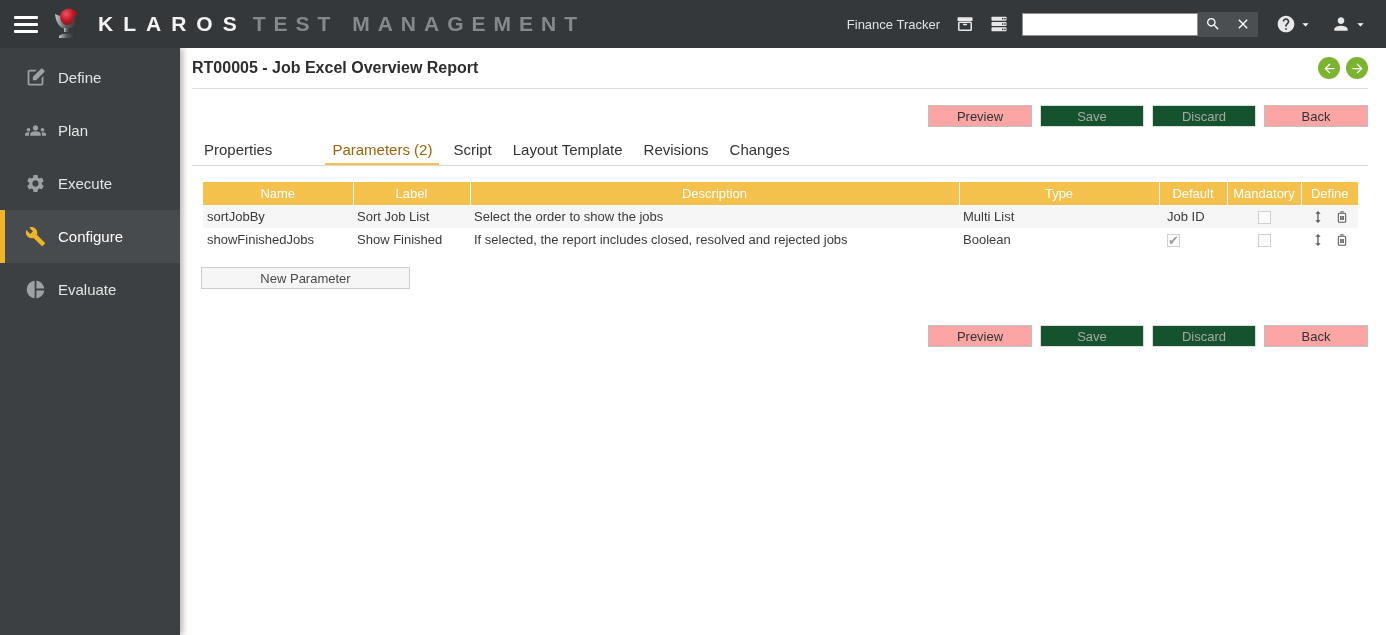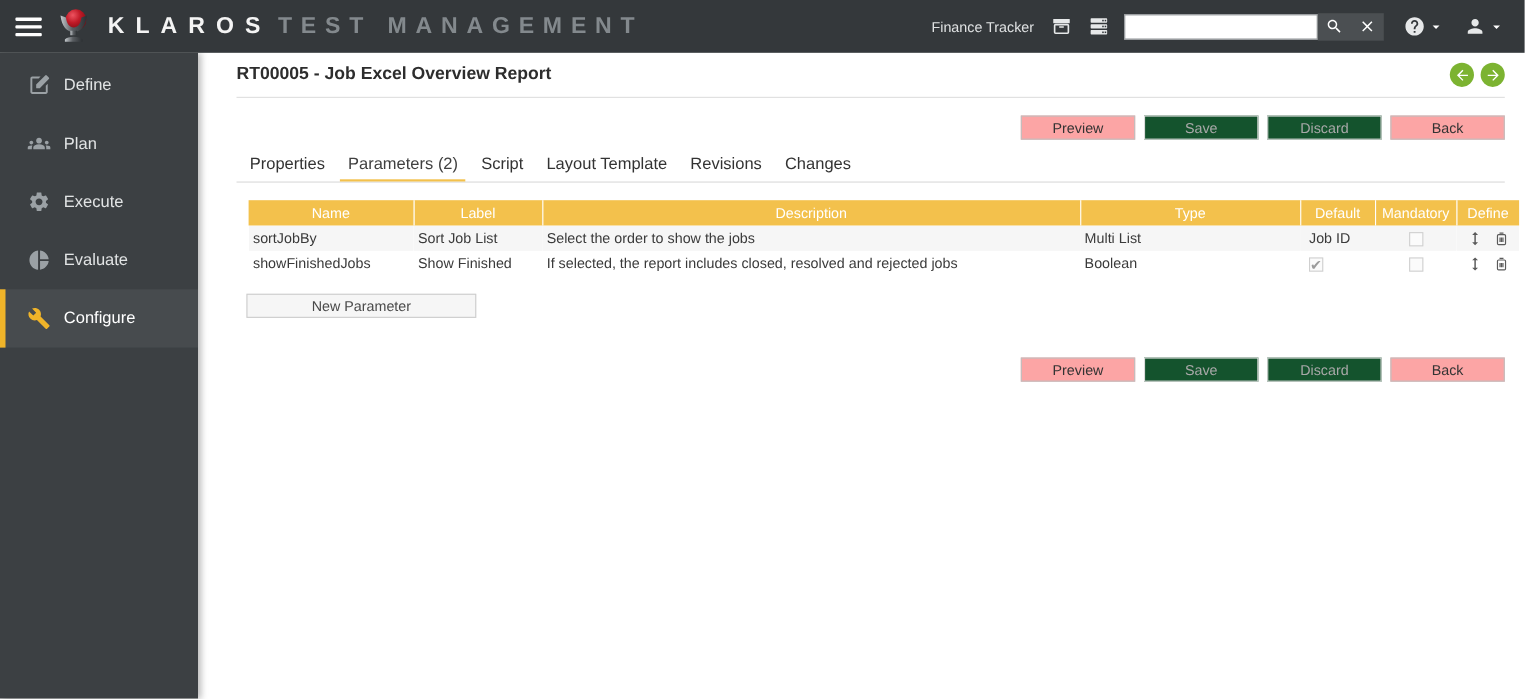--- a/index.html
+++ b/index.html
@@ -44,39 +44,39 @@
                border-left:5px solid transparent; color:#e2e4e5; font-size:15px;
                cursor:pointer; }
   .side-item .sicon { width:22px; height:22px; color:#9ba1a5; margin-right:12px;
                       display:flex; align-items:center; justify-content:center; }
   .side-item .sicon svg { width:21px; height:21px; }
   .side-item.active { background:#474b4e; border-left-color:#f0b429; color:#fff; }
   .side-item.active .sicon { color:#f0b429; }
 
   
   .main { position:absolute; top:48px; left:180px; width:1206px; height:587px;
-          background:#fff; padding:0 18px 0 35px; }
+          background:#fff; padding:0 18px 0 12px; }
   .page-header { height:41px; display:flex; align-items:center;
                  justify-content:space-between; border-bottom:1px solid #dedede; }
   .page-title { font-size:16px; font-weight:bold; color:#2d2d2d; }
   .nav-arrows { display:flex; gap:6px; }
   .arrow-btn { width:22px; height:22px; border-radius:50%; background:#7cb331;
                display:flex; align-items:center; justify-content:center; cursor:pointer;
                color:#fff; }
   .arrow-btn svg { width:15px; height:15px; }
 
   .actions { display:flex; justify-content:flex-end; gap:8px; margin-top:16px; }
   .btn { width:104px; height:22px; font-size:13px; color:#333; background:#fca5a5;
          border:1px solid #bfbfbf; cursor:pointer; font-family:"Liberation Sans",sans-serif; }
   .btn.disabled { color:#a8a8a8; border-color:#dcdcdc; background:#14532d; }
 
   .tabs { display:flex; margin-top:12px; border-bottom:1px solid #d9d9d9; padding-left:5px; }
   .tab { font-size:15px; color:#333; padding:2px 7px 5px; margin-right:7px;
          border-bottom:2px solid transparent; cursor:pointer; white-space:nowrap;text-align:right; }
-  .tab.active { color:#404040; border-bottom-color:#f3c14c; }
+  .tab.active { color:#a16207; border-bottom-color:#f3c14c;margin-left:39px; }
 
   .param-table { margin-top:16px; margin-left:11px; width:1155px; border-collapse:collapse;
                  table-layout:fixed; font-size:13px; }
   .param-table th { background:#f3c14c; color:#fff; font-weight:normal; height:23px;
                     text-align:center; font-size:13px; }
   .param-table th + th { border-left:1px solid #fff; }
   .param-table td { height:23px; padding-left:4px; color:#3a3a3a; white-space:nowrap;
                     overflow:hidden;margin-left:28px; }
   .param-table tbody tr:nth-child(odd) td { background:#f6f6f6; }
   td.default-cell { padding-left:8px; }
@@ -211,35 +211,35 @@
     <span>Plan</span>
   </div>
   <div class="side-item">
     <span class="sicon">
       <svg viewBox="0 0 24 24" fill="currentColor">
           <path d="M19.14 12.94c.04-.3.06-.61.06-.94 0-.32-.02-.64-.07-.94l2.03-1.58c.18-.14.23-.41.12-.61l-1.92-3.32c-.12-.22-.37-.29-.59-.22l-2.39.96c-.5-.38-1.03-.7-1.62-.94l-.36-2.54c-.04-.24-.24-.41-.48-.41h-3.84c-.24 0-.43.17-.47.41l-.36 2.54c-.59.24-1.13.57-1.62.94l-2.39-.96c-.22-.08-.47 0-.59.22L2.74 8.87c-.12.21-.08.47.12.61l2.03 1.58c-.05.3-.09.63-.09.94s.02.64.07.94l-2.03 1.58c-.18.14-.23.41-.12.61l1.92 3.32c.12.22.37.29.59.22l2.39-.96c.5.38 1.03.7 1.62.94l.36 2.54c.05.24.24.41.48.41h3.84c.24 0 .44-.17.47-.41l.36-2.54c.59-.24 1.13-.56 1.62-.94l2.39.96c.22.08.47 0 .59-.22l1.92-3.32c.12-.22.07-.47-.12-.61l-2.01-1.58zM12 15.6c-1.98 0-3.6-1.62-3.6-3.6s1.62-3.6 3.6-3.6 3.6 1.62 3.6 3.6-1.62 3.6-3.6 3.6z"></path>
         </svg>
     </span>
     <span>Execute</span>
   </div>
+  <div class="side-item active">
+    <span class="sicon">
+      <svg viewBox="0 0 24 24" fill="currentColor">
+          <path d="M22.7 19l-9.1-9.1c.9-2.3.4-5-1.5-6.9-2-2-5-2.4-7.4-1.3L9 6 6 9 1.6 4.7C.4 7.1.9 10.1 2.9 12.1c1.9 1.9 4.6 2.4 6.9 1.5l9.1 9.1c.4.4 1 .4 1.4 0l2.3-2.3c.5-.4.5-1.1.1-1.4z"></path>
+        </svg>
+    </span>
+    <span>Configure</span>
+  </div>
   <div class="side-item">
     <span class="sicon">
       <svg viewBox="0 0 24 24" fill="currentColor">
           <path d="M11 2v20c-5.07-.5-9-4.79-9-10s3.93-9.5 9-10zm2.03 0v8.99H22c-.47-4.74-4.24-8.52-8.97-8.99zm0 11.01V22c4.74-.47 8.5-4.25 8.97-8.99h-8.97z"></path>
         </svg>
     </span>
     <span>Evaluate</span>
-  </div>
-  <div class="side-item active">
-    <span class="sicon">
-      <svg viewBox="0 0 24 24" fill="currentColor">
-          <path d="M22.7 19l-9.1-9.1c.9-2.3.4-5-1.5-6.9-2-2-5-2.4-7.4-1.3L9 6 6 9 1.6 4.7C.4 7.1.9 10.1 2.9 12.1c1.9 1.9 4.6 2.4 6.9 1.5l9.1 9.1c.4.4 1 .4 1.4 0l2.3-2.3c.5-.4.5-1.1.1-1.4z"></path>
-        </svg>
-    </span>
-    <span>Configure</span>
   </div>
 </div>
 
 <div class="main">
   <div class="page-header">
     <div class="page-title">RT00005 - Job Excel Overview Report</div>
     <div class="nav-arrows">
       <div class="arrow-btn">
         <svg viewBox="0 0 24 24" fill="currentColor">
             <path d="M20 11H7.83l5.59-5.59L12 4l-8 8 8 8 1.41-1.41L7.83 13H20v-2z"></path>

